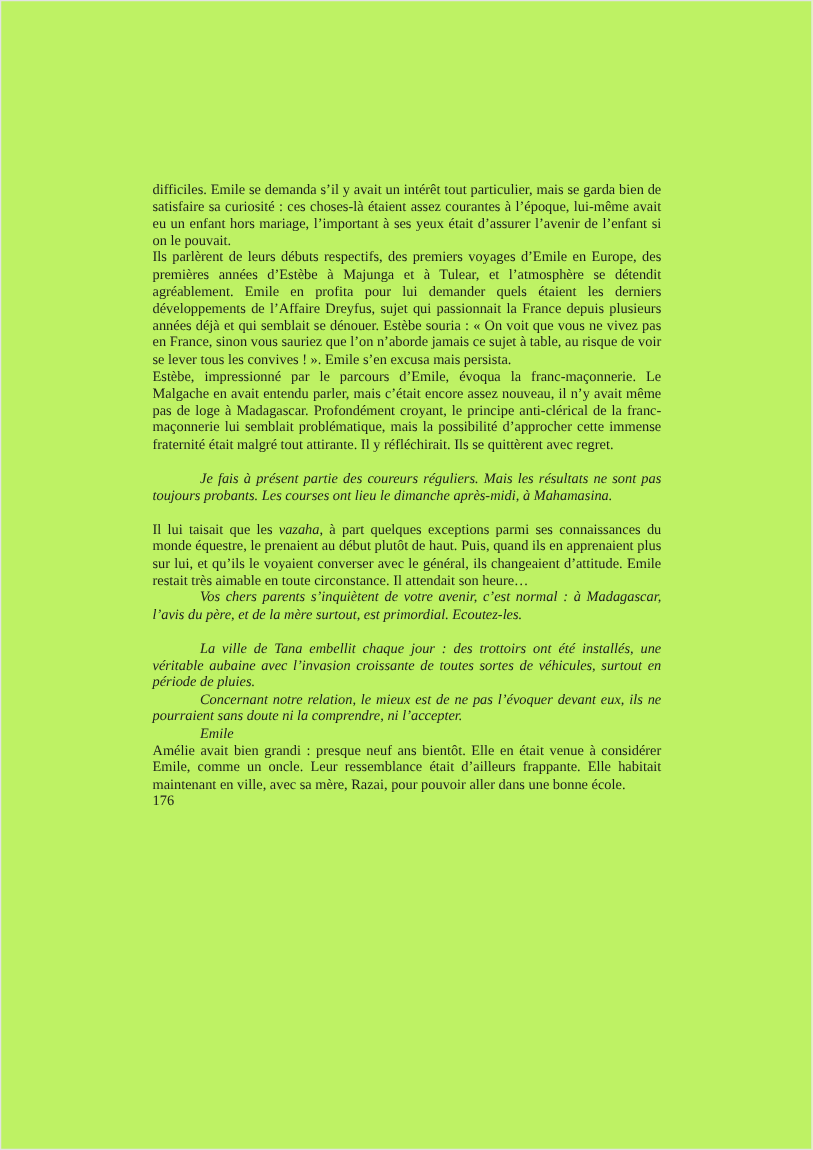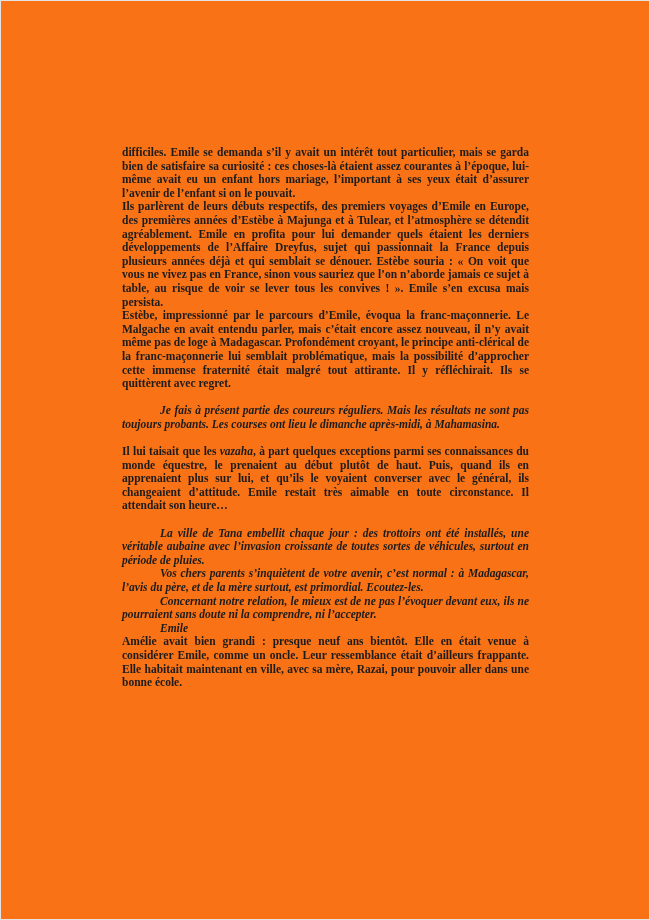--- a/index.html
+++ b/index.html
@@ -4,24 +4,23 @@
 <style>
   html, body {
     margin: 0;
     padding: 0;
     background: #ffffff;
   }
   .page {
     position: relative;
     width: 650px;
     height: 920px;
-    background: #f97316;
+    background: #bef264;
     box-shadow: inset 0 0 0 1px #e3e3e3;
     overflow: hidden;
-    font-weight: bold;
   }
   .text-block {
     position: absolute;
     left: 122px;
     top: 146px;
     width: 407px;
     font-family: "Liberation Serif", serif;
     font-size: 11.5px;
     line-height: 13.6px;
     color: #1c1c1c;
@@ -58,26 +57,27 @@
 
     <p class="body">Ils parlèrent de leurs débuts respectifs, des premiers voyages d’Emile en Europe, des premières années d’Estèbe à Majunga et à Tulear, et l’atmosphère se détendit agréablement. Emile en profita pour lui demander quels étaient les derniers développements de l’Affaire Dreyfus, sujet qui passionnait la France depuis plusieurs années déjà et qui semblait se dénouer. Estèbe souria : « On voit que vous ne vivez pas en France, sinon vous sauriez que l’on n’aborde jamais ce sujet à table, au risque de voir se lever tous les convives ! ». Emile s’en excusa mais persista.</p>
 
     <p class="body">Estèbe, impressionné par le parcours d’Emile, évoqua la franc-maçonnerie. Le Malgache en avait entendu parler, mais c’était encore assez nouveau, il n’y avait même pas de loge à Madagascar. Profondément croyant, le principe anti-clérical de la franc-maçonnerie lui semblait problématique, mais la possibilité d’approcher cette immense fraternité était malgré tout attirante. Il y réfléchirait. Ils se quittèrent avec regret.</p>
 
 
     <p class="letter gap-above">Je fais à présent partie des coureurs réguliers. Mais les résultats ne sont pas toujours probants. Les courses ont lieu le dimanche après-midi, à Mahamasina.</p>
 
     <p class="body gap-above"><span>Il lui taisait que les </span><span class="italic-term">vazaha</span><span>, à part quelques exceptions parmi ses connaissances du monde équestre, le prenaient au début plutôt de haut. Puis, quand ils en apprenaient plus sur lui, et qu’ils le voyaient converser avec le général, ils changeaient d’attitude. Emile restait très aimable en toute circonstance. Il attendait son heure…</span></p>
 
+    <p class="letter">Vos chers parents s’inquiètent de votre avenir, c’est normal : à Madagascar, l’avis du père, et de la mère surtout, est primordial. Ecoutez-les.</p>
+
     <p class="letter gap-above">La ville de Tana embellit chaque jour : des trottoirs ont été installés, une véritable aubaine avec l’invasion croissante de toutes sortes de véhicules, surtout en période de pluies.</p>
-
-    <p class="letter">Vos chers parents s’inquiètent de votre avenir, c’est normal : à Madagascar, l’avis du père, et de la mère surtout, est primordial. Ecoutez-les.</p>
 
     <p class="letter">Concernant notre relation, le mieux est de ne pas l’évoquer devant eux, ils ne pourraient sans doute ni la comprendre, ni l’accepter.</p>
 
 
     <p class="letter">Emile</p>
 
     <p class="body big-gap">Amélie avait bien grandi : presque neuf ans bientôt. Elle en était venue à considérer Emile, comme un oncle. Leur ressemblance était d’ailleurs frappante. Elle habitait maintenant en ville, avec sa mère, Razai, pour pouvoir aller dans une bonne école.</p>
 
+    <p class="page-number">176</p>
 
   </div>
 </div>
 
 </body></html>

